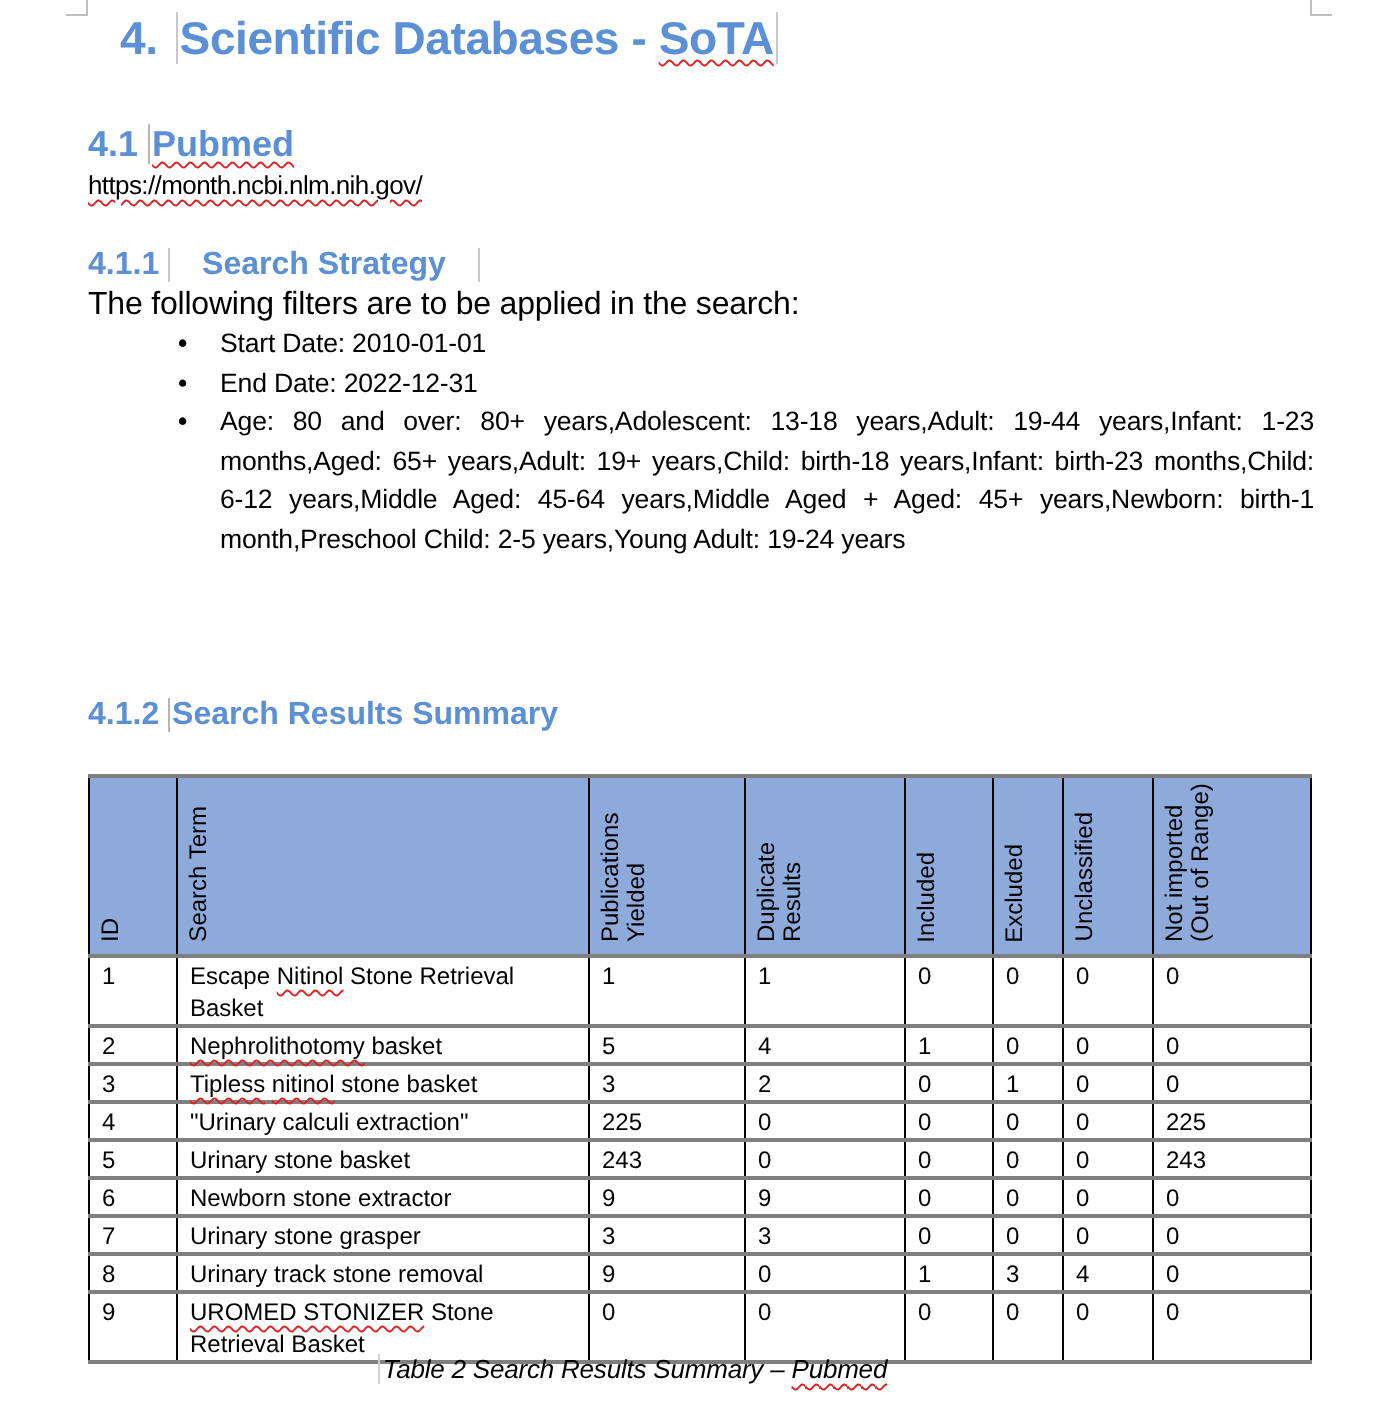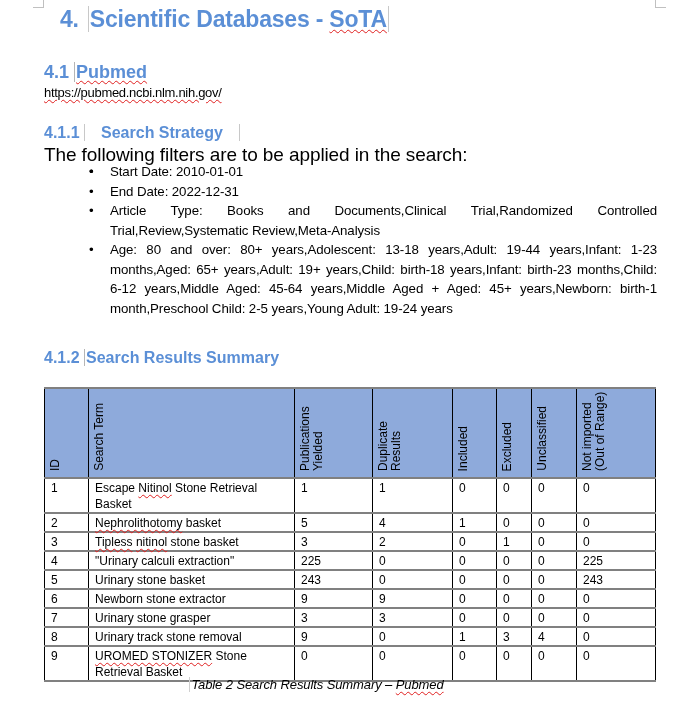--- a/index.html
+++ b/index.html
@@ -74,21 +74,21 @@
       top: 85px;
       font-size: 13px;
       color: #000;
       letter-spacing: -0.3px;
     }
 
     .intro {
       position: absolute;
       left: 44px;
       top: 144px;
-      font-size: 19px;
+      font-size: 16px;
       letter-spacing: -0.1px;
     }
 
     ul.filters {
       position: absolute;
       left: 86px;
       top: 162px;
       width: 571px;
       margin: 0;
       padding: 0;
@@ -175,34 +175,34 @@
 
 <div class="h1">
   <span class="num">4.</span><span class="txt"><span>Scientific Databases - </span><span class="spell">SoTA</span></span>
 </div>
 
 <div class="h2">
   <span>4.1</span>
   <span class="cursor-mark"><span class="spell">Pubmed</span></span>
 </div>
 
-<div class="url"><span class="spell">https://pubmed.ncbi.nlm.nih.gov/</span></div>
+<div class="url"><span class="spell">https://month.ncbi.nlm.nih.gov/</span></div>
 
 <div class="h3 strategy">
   <span>4.1.1</span>
   <span class="bracket-txt">Search Strategy</span>
 </div>
 
 <div class="intro">The following filters are to be applied in the search:</div>
 
 <ul class="filters">
   <li><span class="bullet">•</span></li>
   <li><span class="bullet">•</span><span>Start Date: 2010-01-01</span></li>
   <li><span class="bullet">•</span><span>End Date: 2022-12-31</span></li>
-  <li><span class="bullet">•</span><span>Article Type: Books and Documents,Clinical Trial,Randomized Controlled Trial,Review,Systematic Review,Meta-Analysis</span></li>
+  <li><span class="bullet">•</span></li>
   <li><span class="bullet">•</span><span>Age: 80 and over: 80+ years,Adolescent: 13-18 years,Adult: 19-44 years,Infant: 1-23 months,Aged: 65+ years,Adult: 19+ years,Child: birth-18 years,Infant: birth-23 months,Child: 6-12 years,Middle Aged: 45-64 years,Middle Aged + Aged: 45+ years,Newborn: birth-1 month,Preschool Child: 2-5 years,Young Adult: 19-24 years</span></li>
 </ul>
 
 <div class="h3 results">
   <span>4.1.2</span>
   <span class="cursor-mark">Search Results Summary</span>
 </div>
 
 <table class="results">
   <colgroup>

